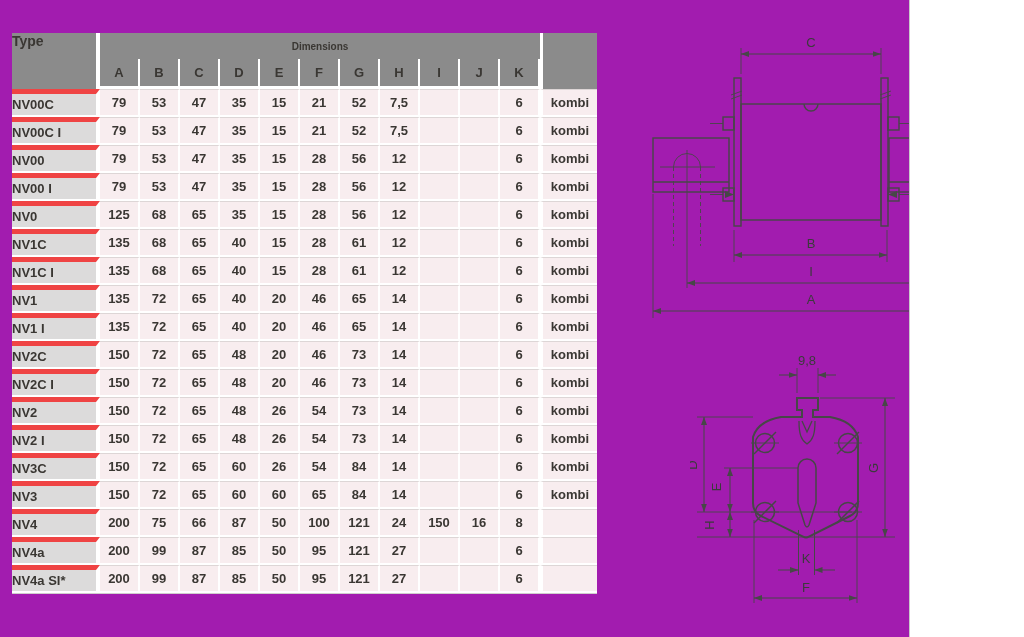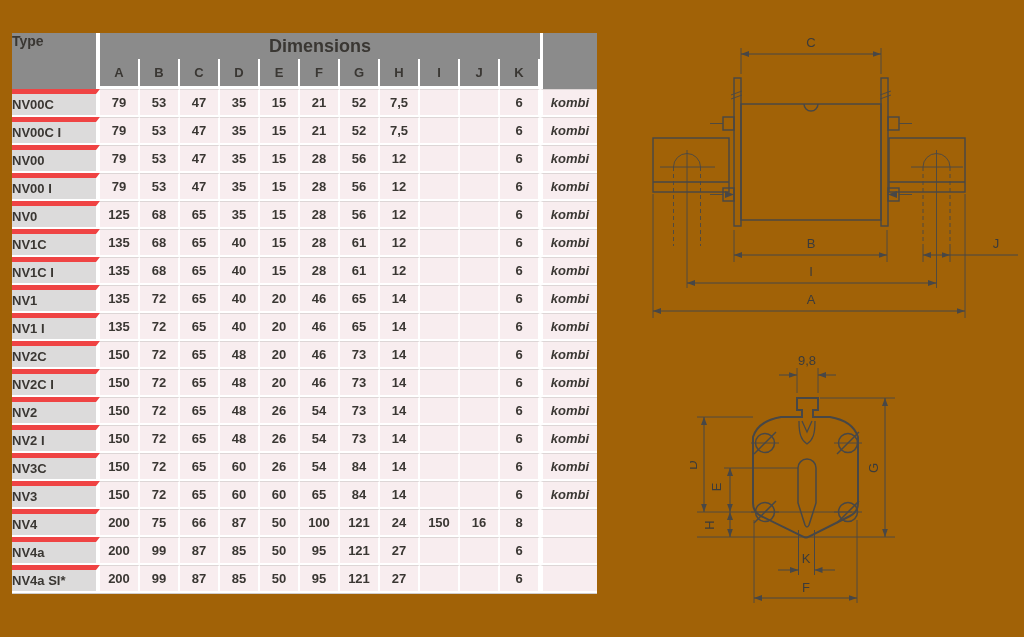--- a/index.html
+++ b/index.html
@@ -1,56 +1,56 @@
 <!DOCTYPE html>
 <html><head>
 <meta charset="utf-8">
 <style>
   html,body{margin:0;padding:0;background:#fff;}
   .page{
-    position:relative;width:1024px;height:637px;background:#a16207;
+    position:relative;width:909px;height:637px;background:#a21caf;
     font-family:"Liberation Sans",sans-serif;overflow:hidden;
     outline:1px solid #c9c9c9;
   }
   
   .data-table{
     position:absolute;left:12px;top:33px;
     border-spacing:0;border-collapse:separate;
     font-family:"Liberation Sans",sans-serif;
     border-bottom:1px solid #d0cdcd;
   }
   .data-table th,.data-table td{padding:0;font-weight:700;color:#3a3733;}
   .type-th{
     background:#8b8b8b;color:#2f2e2c;text-align:left;vertical-align:top;
     padding:6px 0 0 8px;font-size:14px;width:84px;border-right:4px solid #fff;
   }
   .dims-th{
     background:#8b8b8b;color:#2f2e2c;vertical-align:middle;
-    font-size:18px;height:26px;
+    font-size:10px;height:26px;
   }
   .kombi-th{background:#8b8b8b;width:54px;border-left:3px solid #fff;}
   .letter-cell{
     background:#8b8b8b;color:#2f2e2c;text-align:center;vertical-align:middle;
     font-size:13px;height:27px;width:38px;border-right:2px solid #fff;
     border-bottom:3px solid #fff;
   }
   .type-cell{
     background:#dcdbdb;text-align:left;padding-left:8px;font-size:13px;
     height:21px;border-right:4px solid #fff;
     border-top:5px solid #ef4444;border-bottom:2px solid #fff;
   }
   .num-cell{
     background:#f8edef;text-align:center;font-size:13px;height:21px;width:38px;
     border-right:2px solid #fff;
     border-top:1px solid #ddd6d6;border-bottom:2px solid #fff;
   }
   .kombi-cell{
     background:#f8edef;text-align:center;font-size:13px;height:21px;width:54px;
     border-left:3px solid #fff;
-    border-top:1px solid #ddd6d6;border-bottom:2px solid #fff;font-style:italic;
+    border-top:1px solid #ddd6d6;border-bottom:2px solid #fff;
   }
   
   .fig{position:absolute;}
   .fig svg{display:block;}
   .fig-top{left:630px;top:20px;}
   .fig-bottom{left:690px;top:335px;}
   .dwg{stroke:#474747;fill:none;}
   .w14{stroke-width:1.4;} .w2{stroke-width:2;} .w15{stroke-width:1.5;}
   .w13{stroke-width:1.3;} .w1{stroke-width:1;} .w09{stroke-width:0.9;}
   .dash{stroke-dasharray:4 3;}

